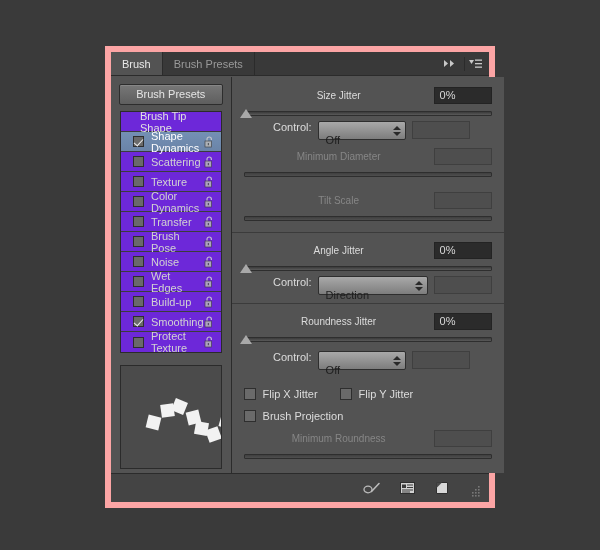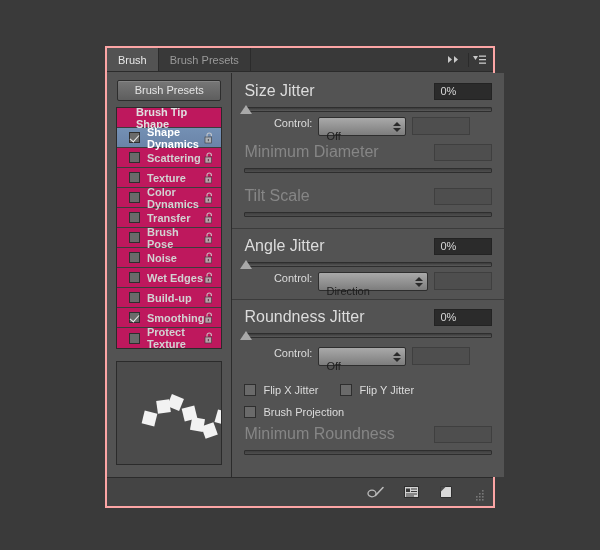--- a/index.html
+++ b/index.html
@@ -10,21 +10,21 @@
     font-family: "Liberation Sans", sans-serif;
     overflow: hidden;
   }
 
   
   #panel {
     position: absolute;
     left: 105px; top: 46px;
     width: 390px; height: 462px;
     background: #535353;
-    border: 2px solid #fca5a5;
+    border: 6px solid #fca5a5;
   }
 
   
   #tabbar {
     position: relative;
     height: 24px;
     background: #393939;
     border-bottom: 1px solid #2b2b2b;
     display: flex;
     align-items: stretch;
@@ -93,23 +93,22 @@
     color: #e5e5e5;
     font-size: 11px;
     display: flex; align-items: center; justify-content: center;
     cursor: default;
     box-shadow: inset 0 1px 0 rgba(255,255,255,0.12);
   }
 
   
   #opt-list {
     margin: 0 9px;
-    background: #be185d;
+    background: #6d28d9;
     border: 1px solid #2b2b2b;
-    font-weight: bold;
   }
   .opt-row {
     height: 20px;
     display: flex;
     align-items: center;
     border-bottom: 1px solid #3c3c3c;
     font-size: 11px;
     color: #d2d2d2;
     padding-left: 12px;
     position: relative;
@@ -174,23 +173,24 @@
     background: #464646;
     border-top: 1px solid #3b3b3b;
     margin: 0;
   }
   .row-label {
     display: flex;
     align-items: center;
     height: 22px;
   }
   .lbl {
-    font-size: 16px;
+    font-size: 10px;
     color: #dcdcdc;
     flex: 1;
+    text-align: center;
   }
   .lbl.dim { color: #868686; }
   .numfield {
     width: 58px; height: 17px;
     background: #2b2b2b;
     border: 1px solid #232323;
     color: #d8d8d8;
     font-size: 11px;
     display: flex; align-items: center;
     padding-left: 5px;

